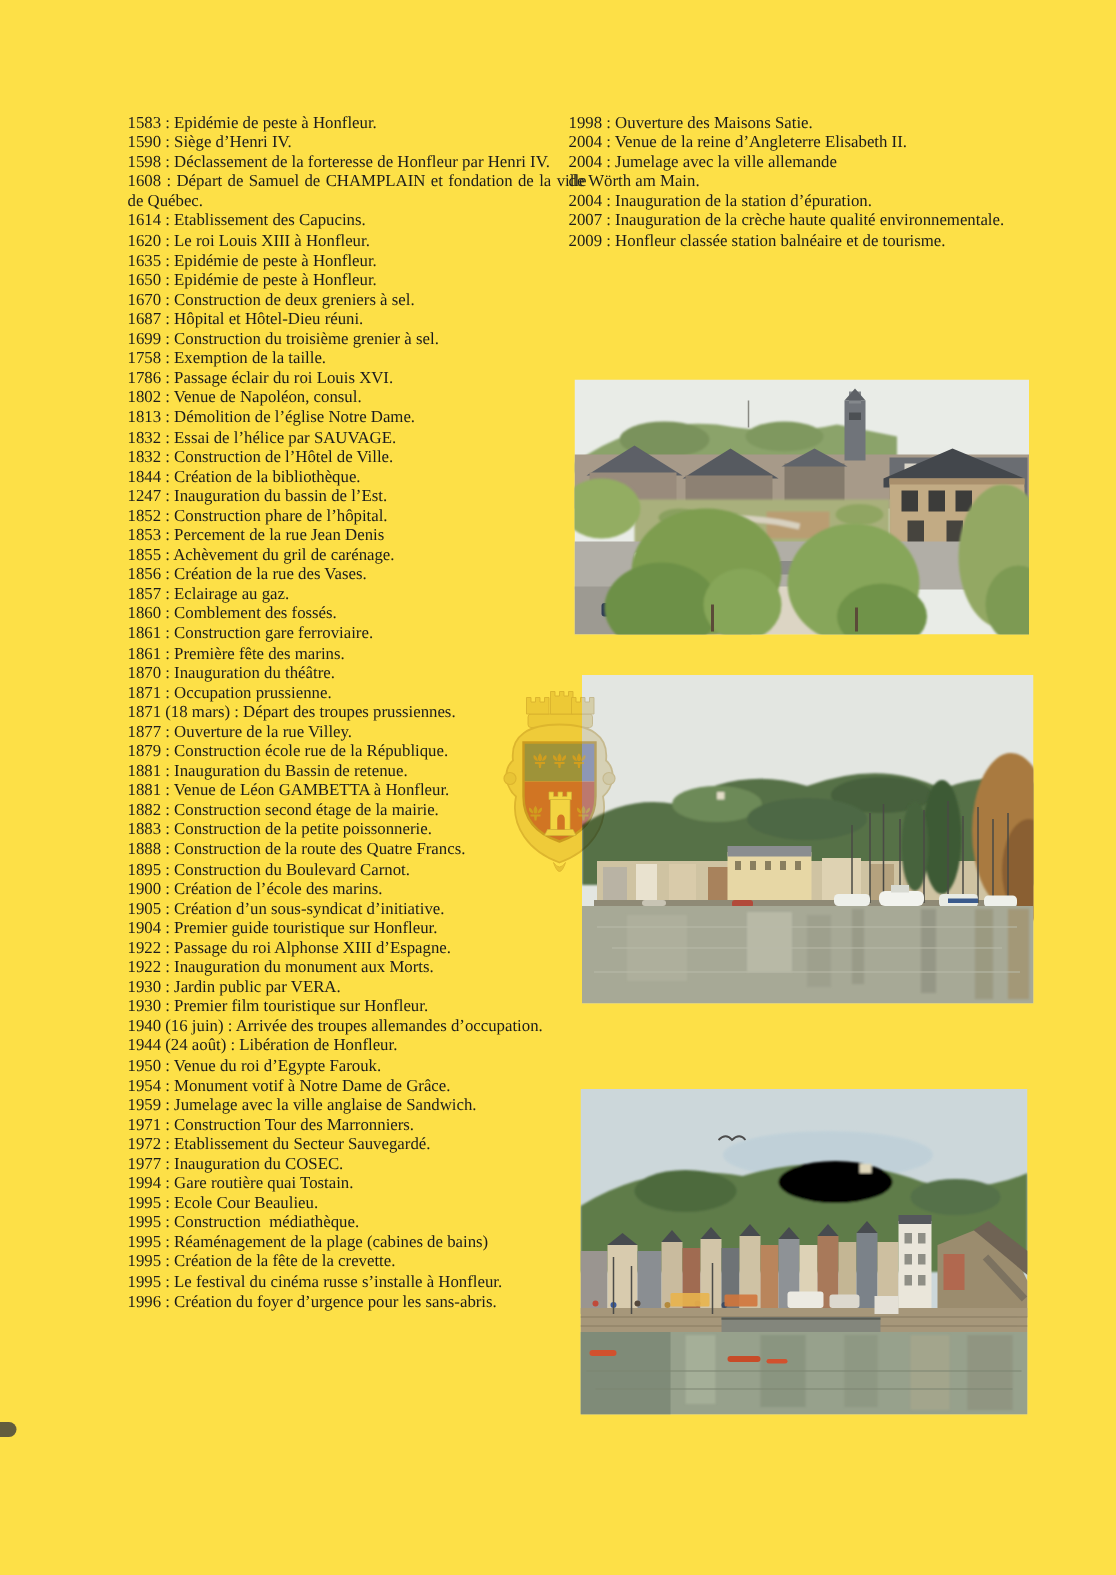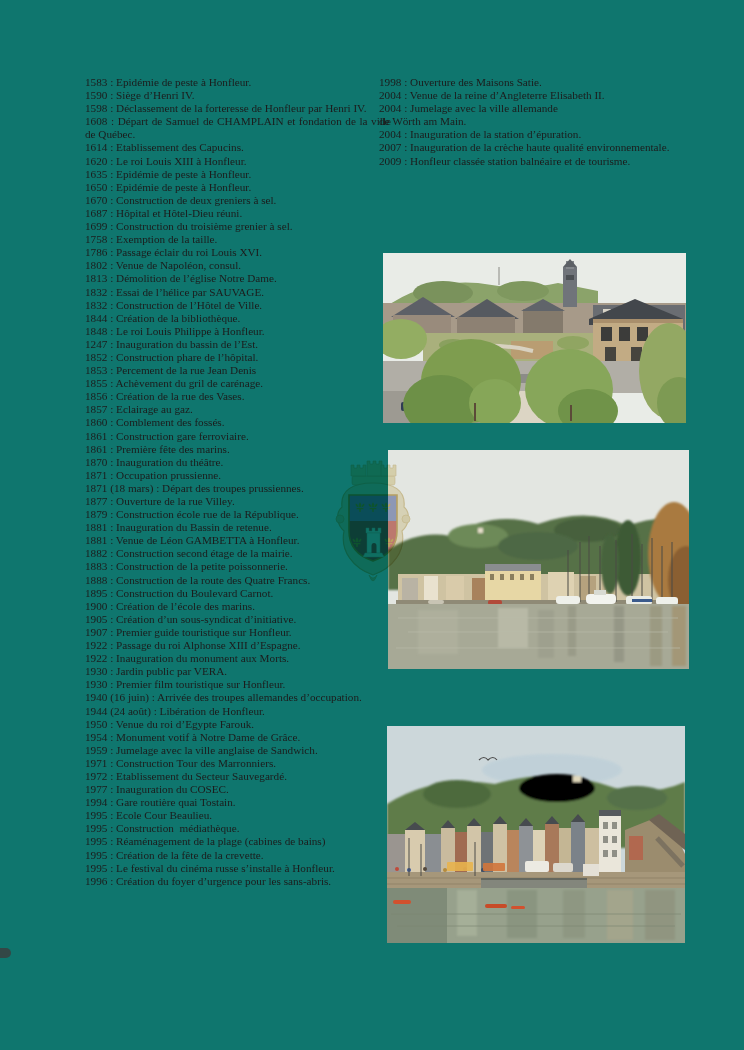--- a/index.html
+++ b/index.html
@@ -1,21 +1,21 @@
 <!DOCTYPE html>
 <html><head>
 <meta charset="utf-8">
 <style>
   html,body{margin:0;padding:0;}
   body{
     width:744px;height:1050px;position:relative;overflow:hidden;
     background:#fdfdfb;
     font-family:"Liberation Serif","DejaVu Serif",serif;
   }
-  .page{position:absolute;inset:0;background:#0f766e;}
+  .page{position:absolute;inset:0;background:#fde047;}
   .col{
     position:absolute;color:#1c1c1c;
     font-size:11.2px;line-height:13.1px;
     text-align:justify;
   }
   .col p{margin:0;white-space:pre-wrap;}
   .col-left{left:85px;top:76px;width:306px;}
   .col-right{left:379px;top:76px;width:318px;}
   figure{position:absolute;margin:0;padding:0;}
   figure svg{display:block;width:100%;height:100%;}
@@ -50,21 +50,20 @@
       <p class="entry">1670 : Construction de deux greniers à sel.</p>
       <p class="entry">1687 : Hôpital et Hôtel-Dieu réuni.</p>
       <p class="entry">1699 : Construction du troisième grenier à sel.</p>
       <p class="entry">1758 : Exemption de la taille.</p>
       <p class="entry">1786 : Passage éclair du roi Louis XVI.</p>
       <p class="entry">1802 : Venue de Napoléon, consul.</p>
       <p class="entry">1813 : Démolition de l’église Notre Dame.</p>
       <p class="entry">1832 : Essai de l’hélice par SAUVAGE.</p>
       <p class="entry">1832 : Construction de l’Hôtel de Ville.</p>
       <p class="entry">1844 : Création de la bibliothèque.</p>
-      <p class="entry">1848 : Le roi Louis Philippe à Honfleur.</p>
       <p class="entry">1247 : Inauguration du bassin de l’Est.</p>
       <p class="entry">1852 : Construction phare de l’hôpital.</p>
       <p class="entry">1853 : Percement de la rue Jean Denis</p>
       <p class="entry">1855 : Achèvement du gril de carénage.</p>
       <p class="entry">1856 : Création de la rue des Vases.</p>
       <p class="entry">1857 : Eclairage au gaz.</p>
       <p class="entry">1860 : Comblement des fossés.</p>
       <p class="entry">1861 : Construction gare ferroviaire.</p>
       <p class="entry">1861 : Première fête des marins.</p>
       <p class="entry">1870 : Inauguration du théâtre.</p>
@@ -73,21 +72,21 @@
       <p class="entry">1877 : Ouverture de la rue Villey.</p>
       <p class="entry">1879 : Construction école rue de la République.</p>
       <p class="entry">1881 : Inauguration du Bassin de retenue.</p>
       <p class="entry">1881 : Venue de Léon GAMBETTA à Honfleur.</p>
       <p class="entry">1882 : Construction second étage de la mairie.</p>
       <p class="entry">1883 : Construction de la petite poissonnerie.</p>
       <p class="entry">1888 : Construction de la route des Quatre Francs.</p>
       <p class="entry">1895 : Construction du Boulevard Carnot.</p>
       <p class="entry">1900 : Création de l’école des marins.</p>
       <p class="entry">1905 : Création d’un sous-syndicat d’initiative.</p>
-      <p class="entry">1907 : Premier guide touristique sur Honfleur.</p>
+      <p class="entry">1904 : Premier guide touristique sur Honfleur.</p>
       <p class="entry">1922 : Passage du roi Alphonse XIII d’Espagne.</p>
       <p class="entry">1922 : Inauguration du monument aux Morts.</p>
       <p class="entry">1930 : Jardin public par VERA.</p>
       <p class="entry">1930 : Premier film touristique sur Honfleur.</p>
       <p class="entry">1940 (16 juin) : Arrivée des troupes allemandes d’occupation.</p>
       <p class="entry">1944 (24 août) : Libération de Honfleur.</p>
       <p class="entry">1950 : Venue du roi d’Egypte Farouk.</p>
       <p class="entry">1954 : Monument votif à Notre Dame de Grâce.</p>
       <p class="entry">1959 : Jumelage avec la ville anglaise de Sandwich.</p>
       <p class="entry">1971 : Construction Tour des Marronniers.</p>

